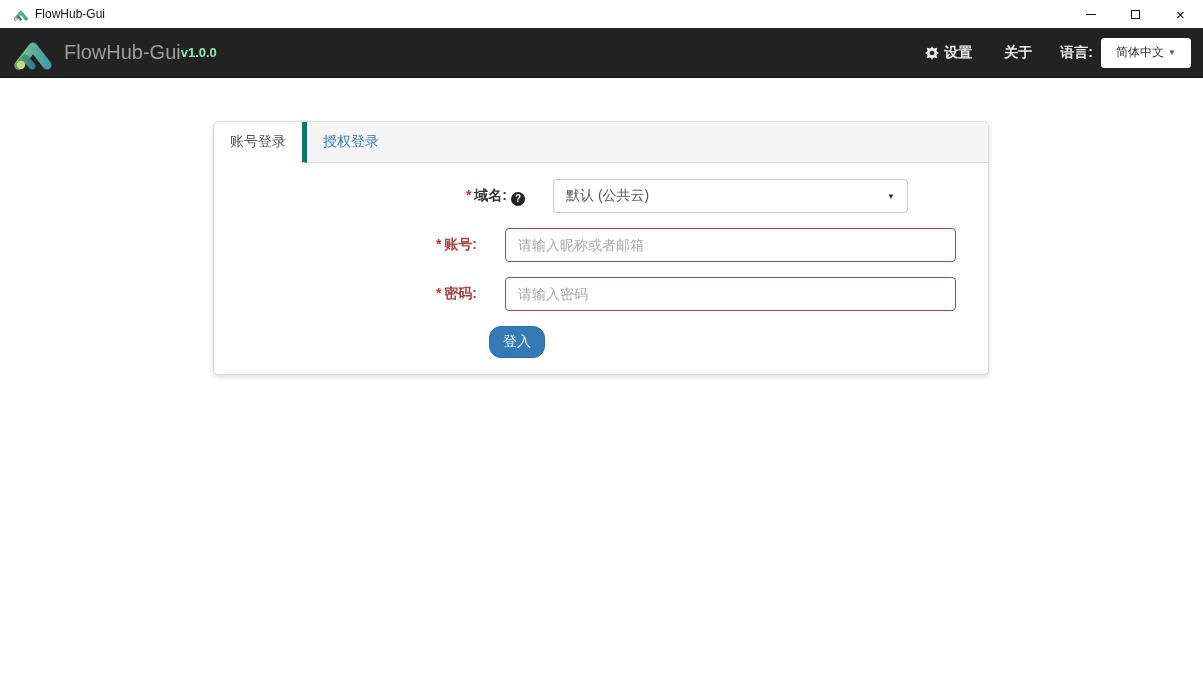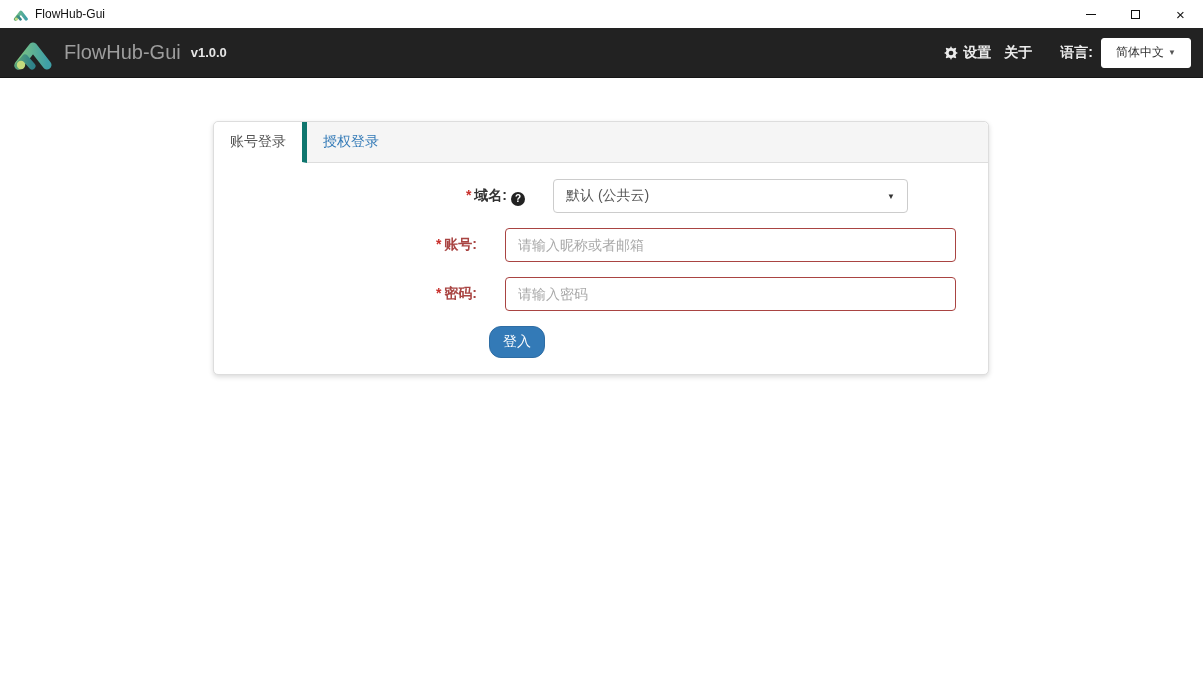--- a/index.html
+++ b/index.html
@@ -27,27 +27,27 @@
   .glyph-close { font-size:15px; line-height:1; color:#111; }
 
   
   .navbar {
     height:50px; background:#222222; border-bottom:1px solid #151515;
     display:flex; align-items:center; padding:0 12px;
   }
   .brand-group { display:flex; align-items:center; }
   .brand-logo { display:flex; align-items:center; }
   .brand-name { margin-left:12px; font-size:20px; color:#9d9d9d; }
-  .brand-version { margin-left:10px; font-size:13px; font-weight:bold; color:#e5e5e5;text-align:right; }
+  .brand-version { font-size:13px; font-weight:bold; color:#86efac;text-align:right; }
   .navbar-right { margin-left:auto; display:flex; align-items:center; }
   .nav-link {
     color:#ececec; font-size:14px; font-weight:bold; cursor:pointer;
     display:flex; align-items:center;text-align:center;
   }
-  .nav-link + .nav-link { margin-left:13px; }
+  .nav-link + .nav-link { margin-left:32px; }
   .gear-wrap { margin-right:5px; display:flex; align-items:center; }
   .lang-label { margin-left:28px; margin-right:8px; color:#ececec; font-size:14px; font-weight:bold; }
   .lang-select {
     width:90px; height:30px; background:#ffffff; border:1px solid #ffffff; border-radius:3px;
     display:flex; align-items:center; justify-content:space-between;
     padding:0 14px; font-size:12px; color:#333; cursor:pointer;
   }
   .caret-down { font-size:8px; color:#555; }
 
   

